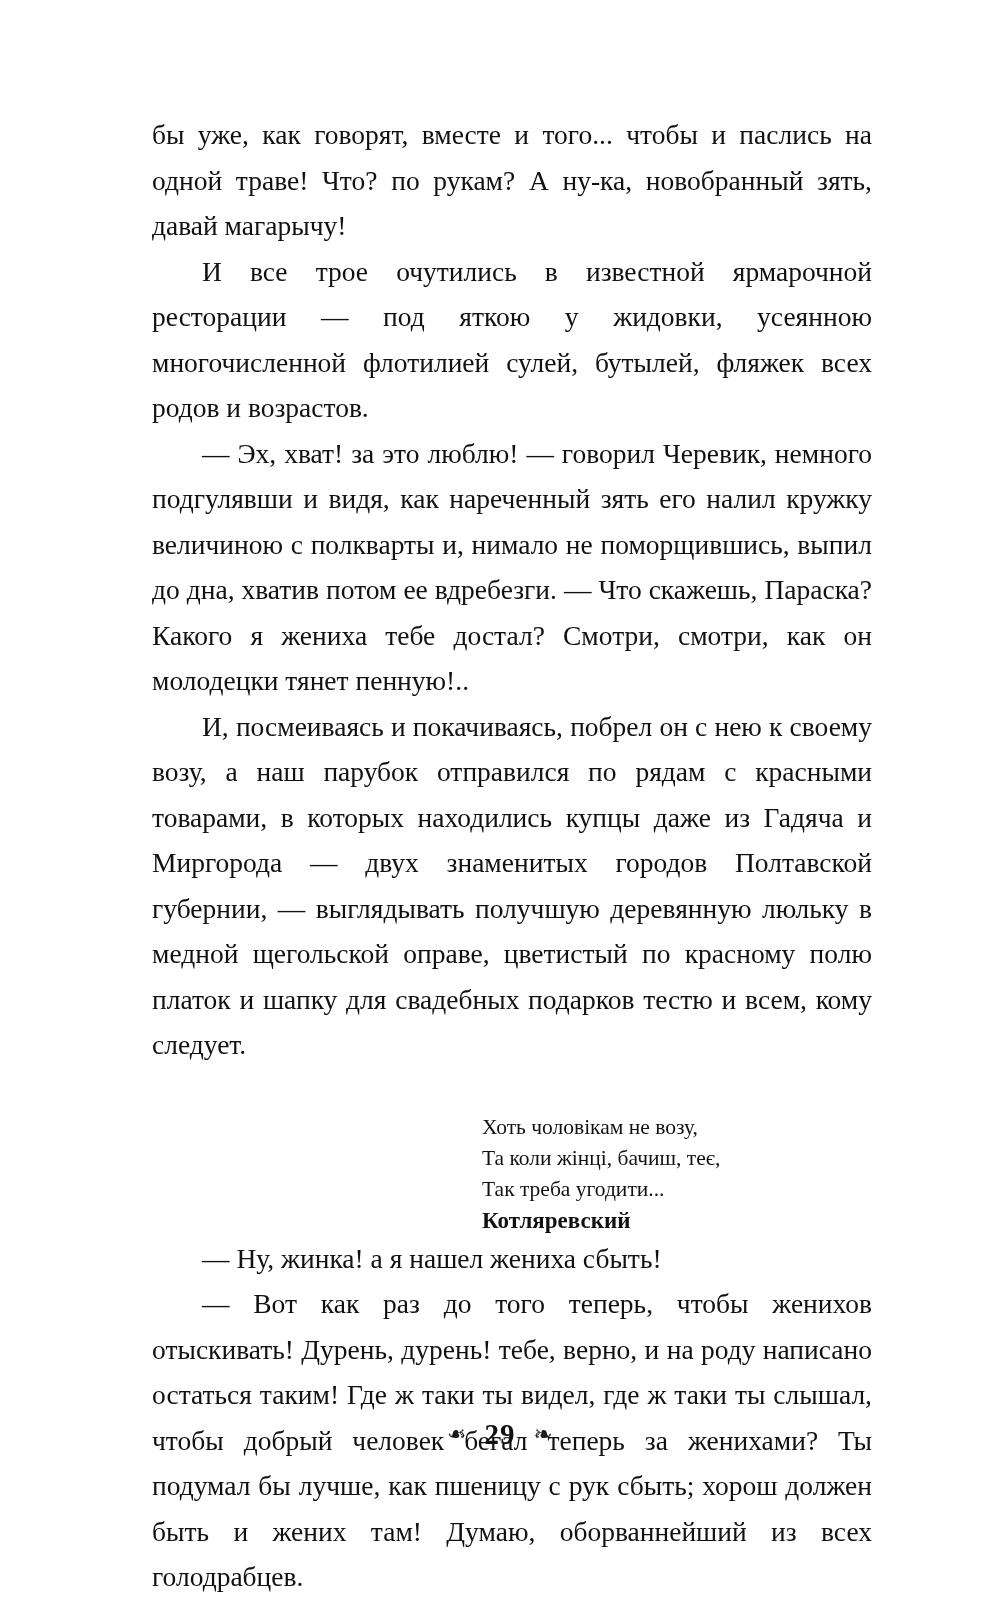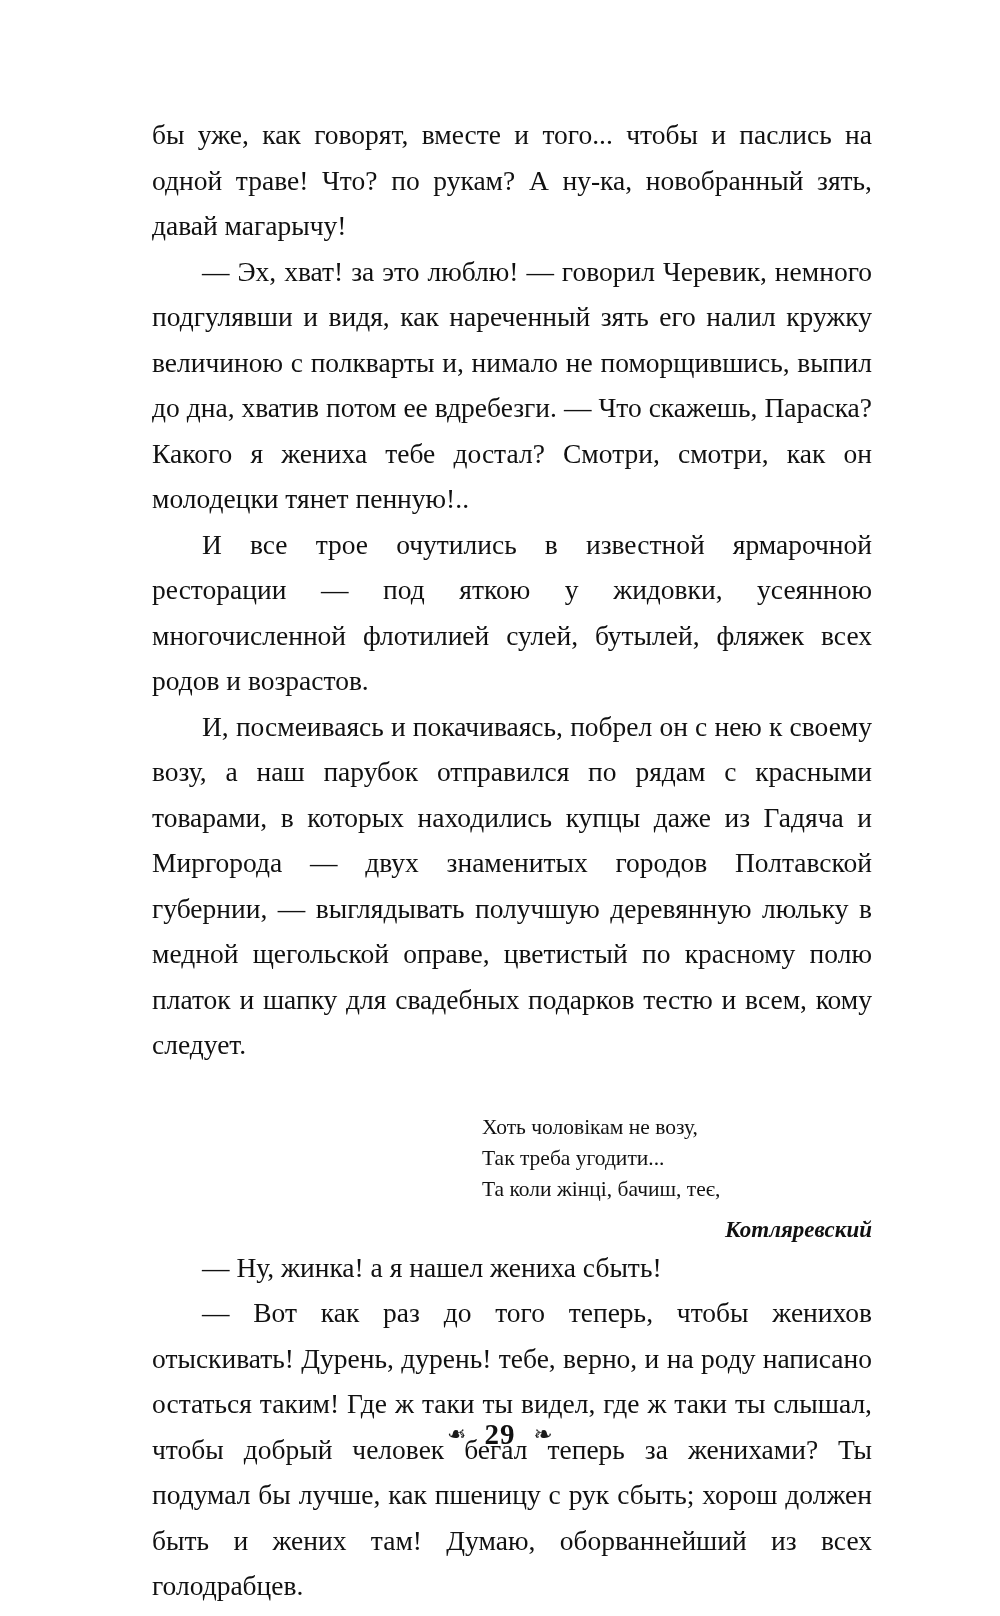--- a/index.html
+++ b/index.html
@@ -51,23 +51,20 @@
   .epigraph-inner {
     width: 390px;
     font-size: 21.5px;
     line-height: 31px;
     text-align: left;
   }
   .epigraph-line {
     white-space: nowrap;
   }
   .epigraph-author {
-    margin-top: 9px;
-    text-align: right;
-    font-style: italic;
     font-size: 23px;
     font-weight: bold;
   }
   .after-epigraph {
     margin-top: 46px;
   }
   .footer {
     position: absolute;
     left: 0;
     top: 1418px;
@@ -89,30 +86,30 @@
   }
   .orn.left { transform: scaleX(-1); }
 </style>
 </head>
 <body>
 
 <div class="page">
   <div class="textblock">
 
     <p class="para">бы уже, как говорят, вместе и того... чтобы и паслись на одной траве! Что? по рукам? А ну-ка, новобранный зять, давай магарычу!</p>
+    <p class="para indent">И все трое очутились в известной ярмарочной ресторации — под яткою у жидовки, усеянною многочисленной флотилией сулей, бутылей, фляжек всех родов и возрастов.</p>
     <p class="para indent">— Эх, хват! за это люблю! — говорил Черевик, немного подгулявши и видя, как нареченный зять его налил кружку величиною с полкварты и, нимало не поморщившись, выпил до дна, хватив потом ее вдребезги. — Что скажешь, Параска? Какого я жениха тебе достал? Смотри, смотри, как он молодецки тянет пенную!..</p>
-    <p class="para indent">И все трое очутились в известной ярмарочной ресторации — под яткою у жидовки, усеянною многочисленной флотилией сулей, бутылей, фляжек всех родов и возрастов.</p>
     <p class="para indent">И, посмеиваясь и покачиваясь, побрел он с нею к своему возу, а наш парубок отправился по рядам с красными товарами, в которых находились купцы даже из Гадяча и Миргорода — двух знаменитых городов Полтавской губернии, — выглядывать получшую деревянную люльку в медной щегольской оправе, цветистый по красному полю платок и шапку для свадебных подарков тестю и всем, кому следует.</p>
 
 
     <div class="epigraph">
       <div class="epigraph-inner">
         <div class="epigraph-line">Хоть чоловікам не возу,</div>
+        <div class="epigraph-line">Та коли жінці, бачиш, теє,</div>
         <div class="epigraph-line">Так треба угодити...</div>
-        <div class="epigraph-line">Та коли жінці, бачиш, теє,</div>
         <div class="epigraph-author">Котляревский</div>
       </div>
     </div>
 
     <p class="para indent after-epigraph">— Ну, жинка! а я нашел жениха сбыть!</p>
     <p class="para indent">— Вот как раз до того теперь, чтобы женихов отыскивать! Дурень, дурень! тебе, верно, и на роду написано остаться таким! Где ж таки ты видел, где ж таки ты слышал, чтобы добрый человек бегал теперь за женихами? Ты подумал бы лучше, как пшеницу с рук сбыть; хорош должен быть и жених там! Думаю, оборваннейший из всех голодрабцев.</p>
 
   </div>
 </div>
 

